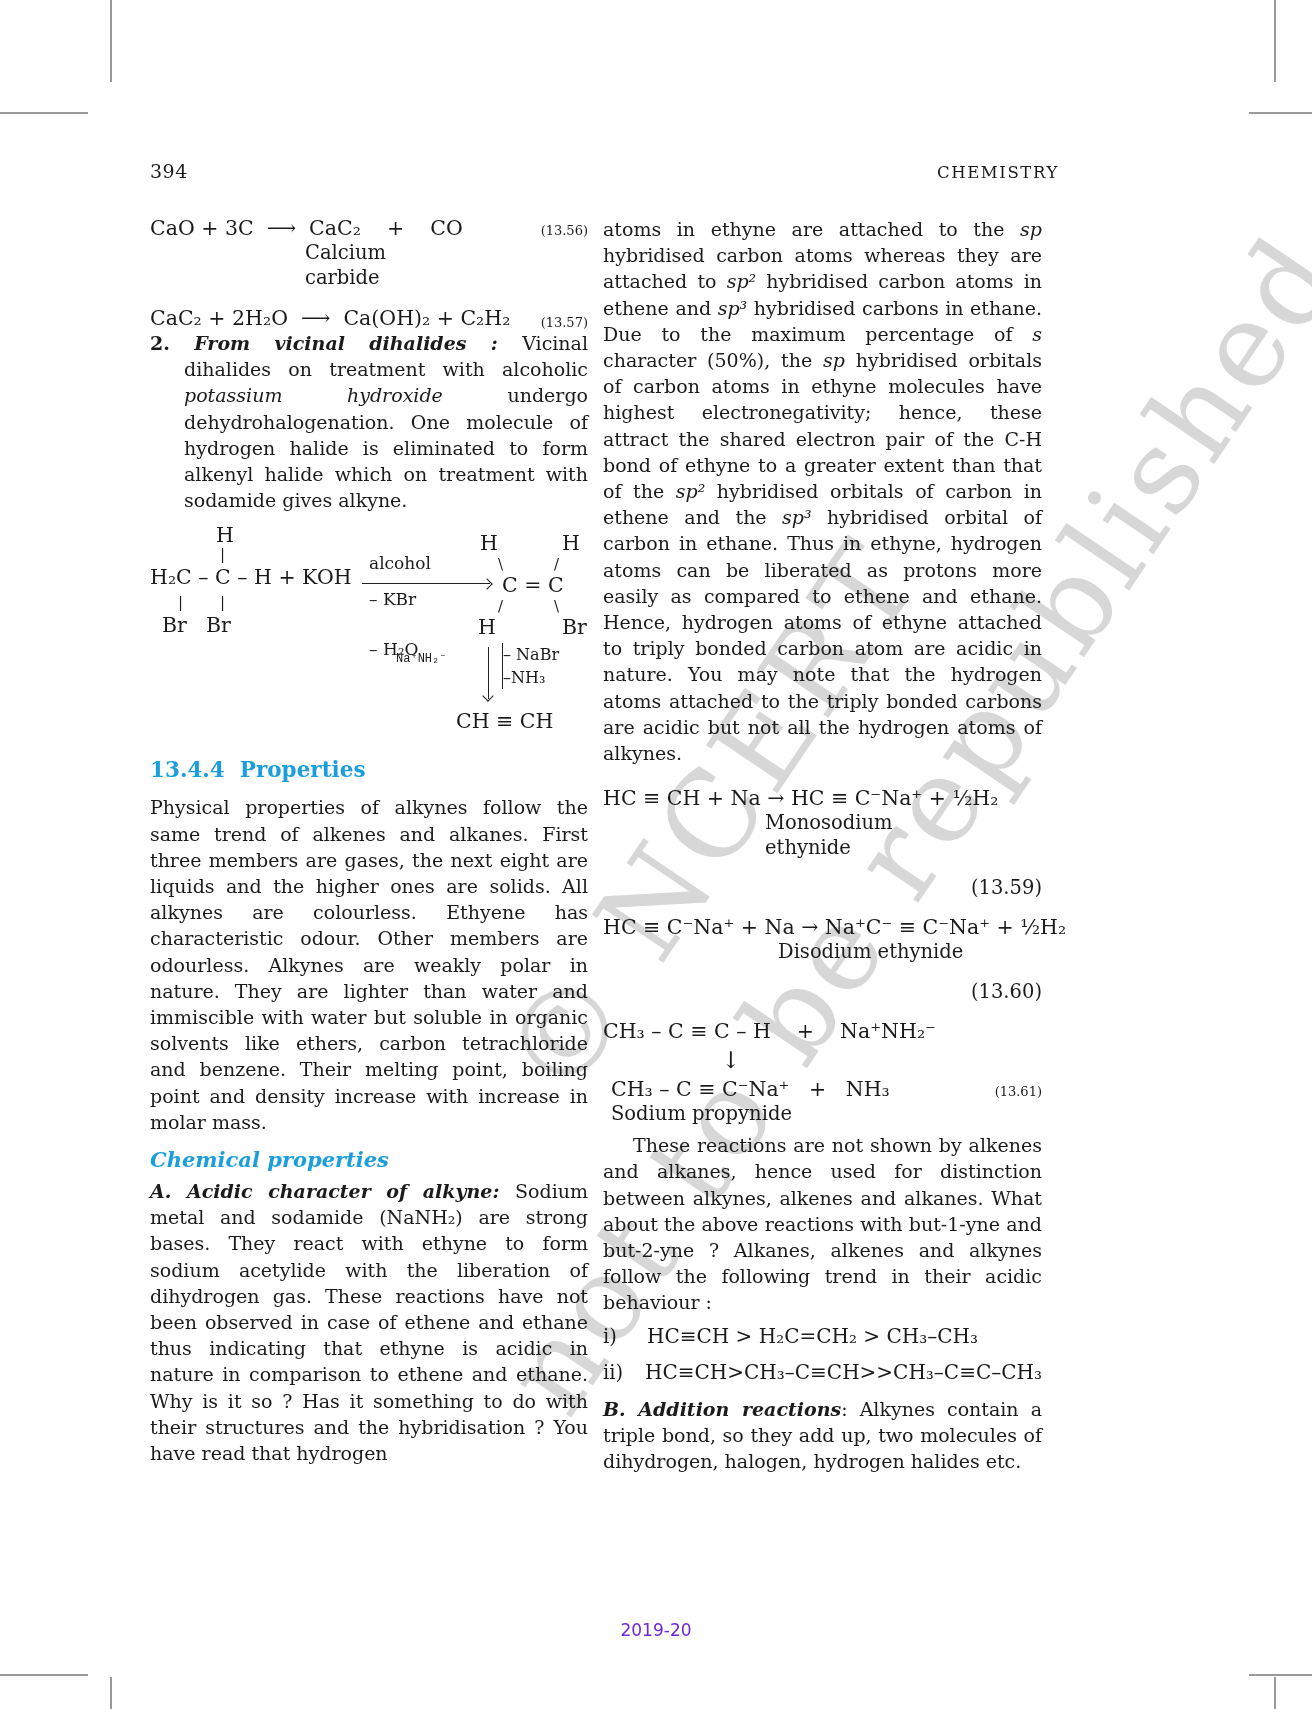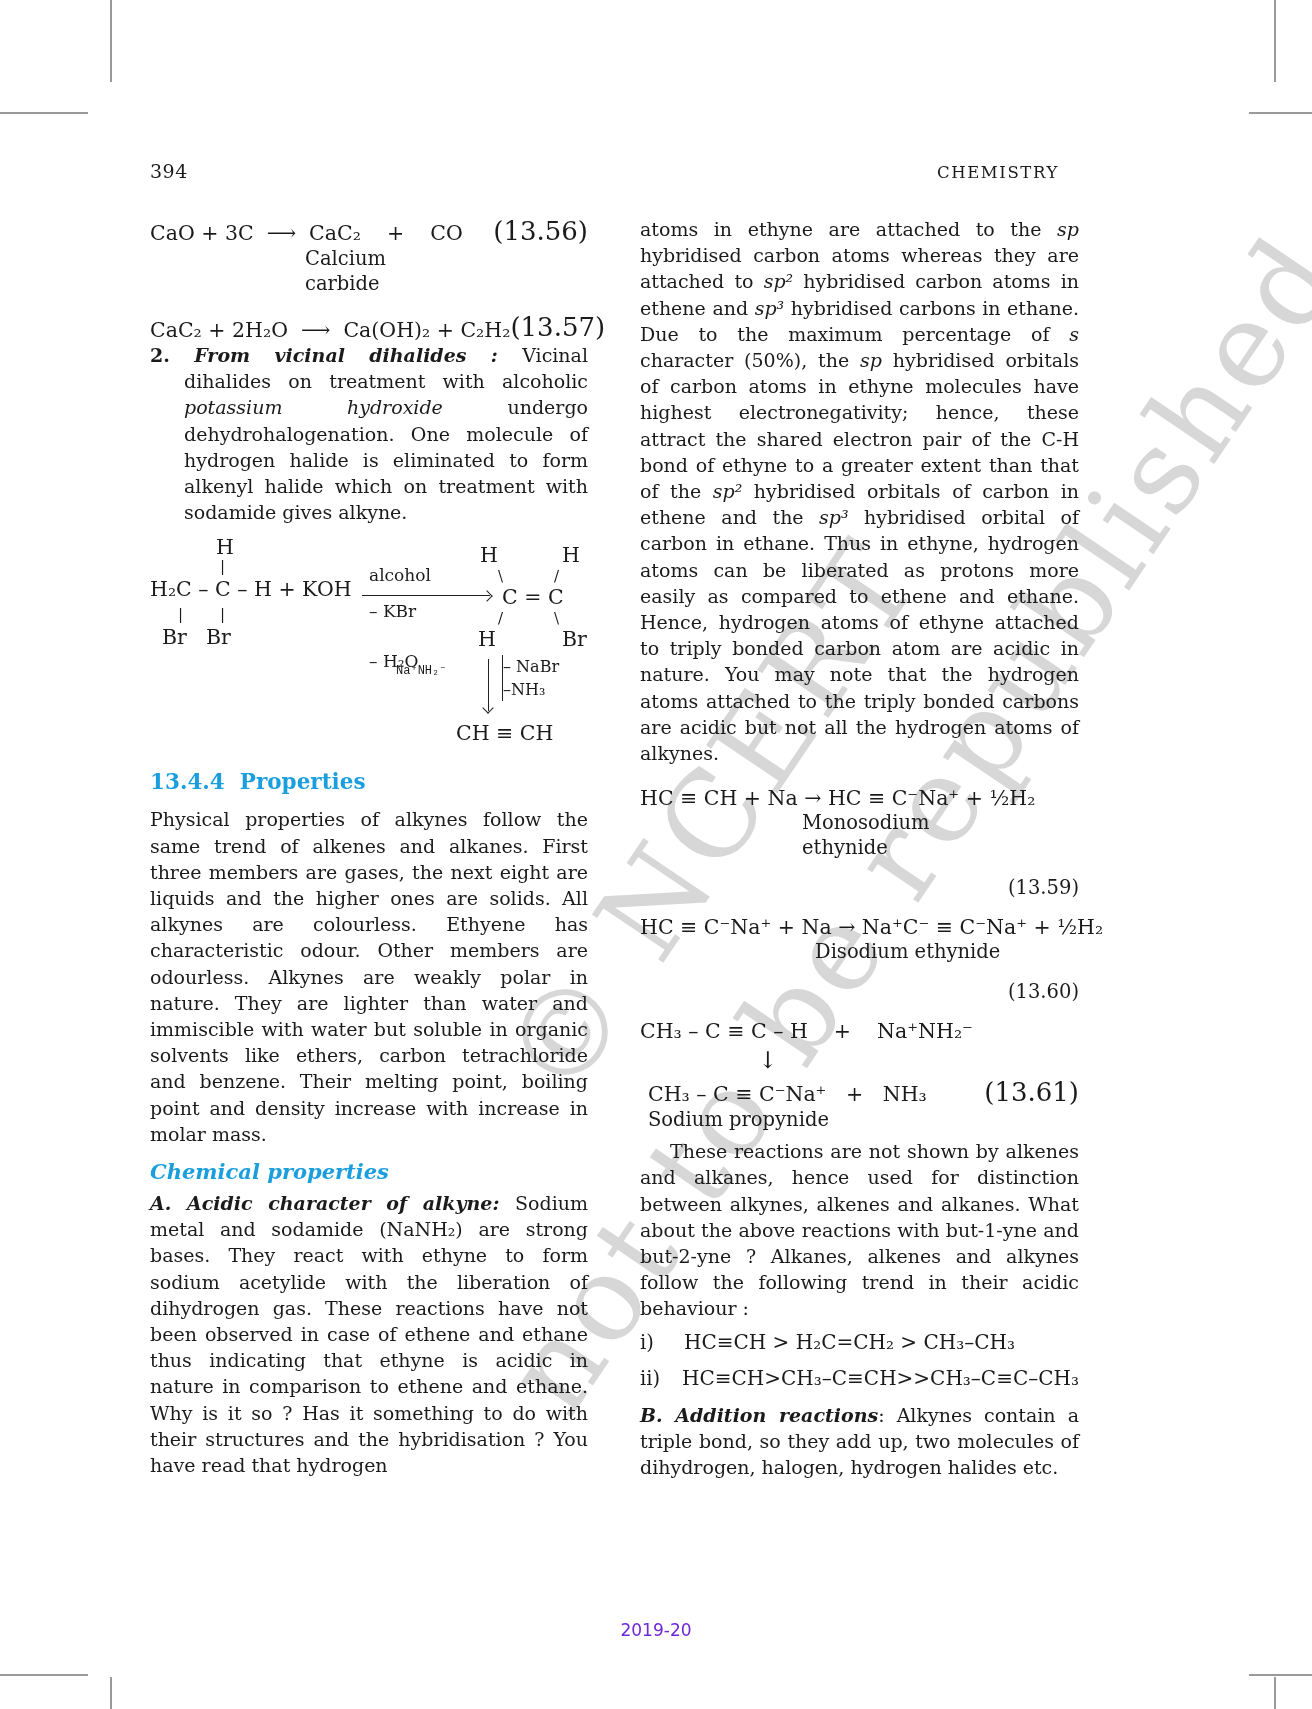--- a/index.html
+++ b/index.html
@@ -16,36 +16,36 @@
 
   
   .header{position:absolute;left:150px;top:160px;width:909px;display:flex;
           justify-content:space-between;align-items:baseline;z-index:2;}
   .pagenum{font-size:19px;letter-spacing:.5px;}
   .running{font-size:16.5px;letter-spacing:1.6px;}
   .footer{position:absolute;left:0;top:1620px;width:100%;text-align:center;
           font-family:"DejaVu Sans","Liberation Sans",sans-serif;font-size:17px;color:#6d28d9;z-index:2;}
 
   
-  .cols{position:absolute;left:150px;top:216px;width:910px;display:flex;gap:52px;z-index:1;}
+  .cols{position:absolute;left:150px;top:216px;width:910px;display:flex;gap:15px;z-index:1;}
   .col-left{width:438px;}
   .col-right{width:439px;}
 
   p.body{font-size:19px;line-height:26.2px;text-align:justify;margin:0 0 8px 0;}
   .hang{padding-left:34px;text-indent:-34px;}
   .indent{text-indent:30px;}
   .it{font-style:italic;}
   .bd{font-weight:bold;}
 
   .h-sec{font-size:21.5px;font-weight:bold;color:#1a9edd;margin:16px 0 12px 0;white-space:pre;}
   .h-sub{font-size:21px;font-weight:bold;font-style:italic;color:#1a9edd;margin:12px 0 6px 0;}
 
   .eqrow{display:flex;justify-content:space-between;align-items:baseline;}
   .eq{font-size:20.5px;white-space:pre;}
-  .eqnum{font-size:26px;}
+  .eqnum{font-size:13px;}
   .eqnum-line{text-align:right;font-size:19.5px;margin:16px 0 4px 0;}
   .eqlabel{font-size:19.5px;line-height:25px;}
   .ml155{margin-left:155px;}
   .ml162{margin-left:162px;}
   .ml175{margin-left:175px;}
   .ml8{margin-left:8px;}
   .mt14{margin-top:14px;}
   .mt16{margin-top:16px;align-items:flex-end;}
   .mt20{margin-top:20px;}
   .mb6{margin-bottom:6px;}

